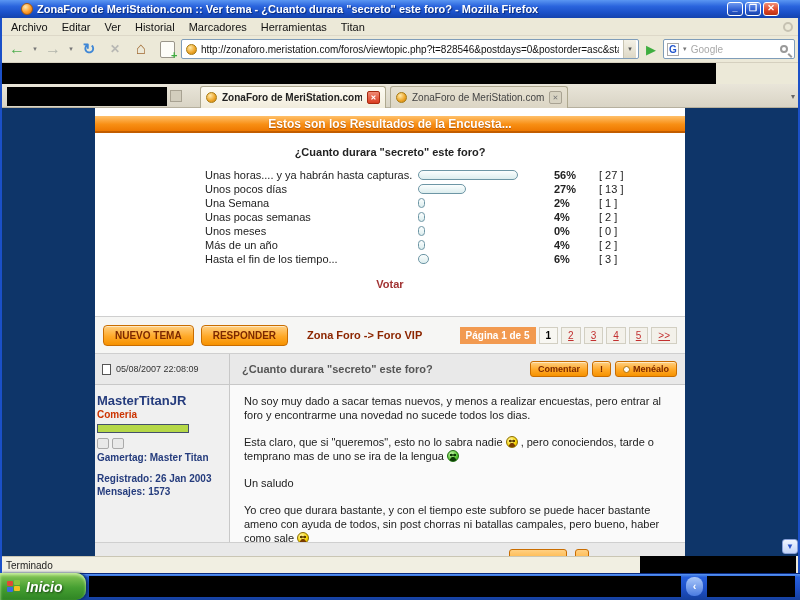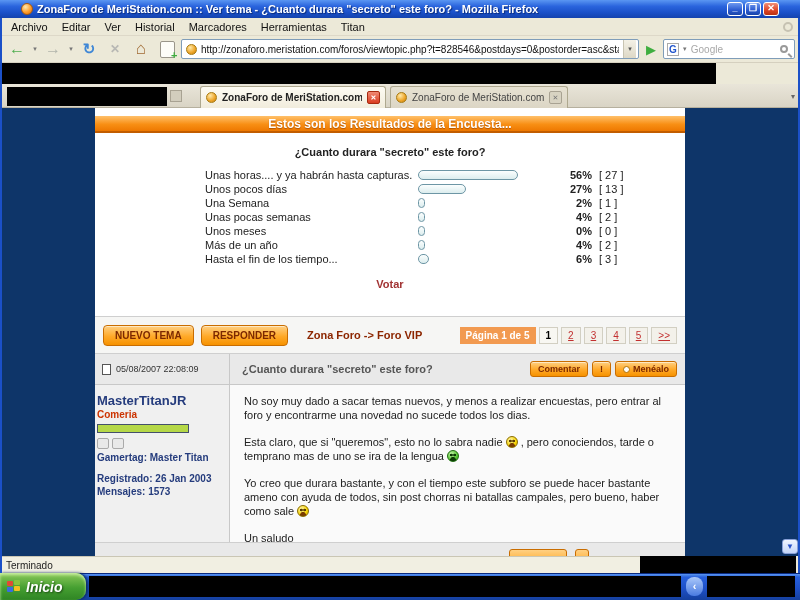--- a/index.html
+++ b/index.html
@@ -79,21 +79,21 @@
   .poll-header{height:17px;flex:none;text-align:center;color:#fff;font-weight:bold;font-size:12px;line-height:16px;
     background:linear-gradient(180deg,#ffc06a 0%,#f88f14 55%,#ee7800 100%);border-bottom:2px solid #c25d00;
     text-shadow:0 1px 1px #b05400;margin-top:8px;}
   .poll-section{flex:none;height:183px;background:#fff;padding-top:13px;}
   .poll-q{text-align:center;font-weight:bold;font-size:11px;color:#222;margin-bottom:10px;}
   .poll-row{display:flex;align-items:center;height:14px;padding-left:110px;font-size:11px;color:#222;}
   .pl-label{width:213px;white-space:nowrap;overflow:hidden;flex:none;}
   .pl-barwrap{width:136px;flex:none;display:flex;align-items:center;}
   .pl-bar{height:10px;border:1px solid #6d96a5;border-radius:6px;
     background:linear-gradient(#fbfefe,#dcedee);}
-  .pl-pct{width:38px;text-align:right;font-weight:bold;flex:none;}
+  .pl-pct{width:38px;font-weight:bold;flex:none;}
   .pl-votes{width:55px;padding-left:7px;flex:none;}
   .poll-total{text-align:center;font-weight:bold;font-size:12px;color:#111;margin-top:13px;}
   .poll-vote{text-align:center;font-weight:bold;font-size:11px;color:#a23333;margin-top:12px;cursor:pointer;}
   
   .toolbar-row{flex:none;height:38px;background:#f6f6f4;border-top:1px solid #cfcfcf;border-bottom:1px solid #cfcfcf;
     display:flex;align-items:center;padding:0 8px;gap:7px;}
   .btn-orange{background:linear-gradient(#ffd083,#ffa928 55%,#f69200);border:1px solid #c96d00;border-radius:4px;
     color:#7c2800;font-weight:bold;font-size:10px;padding:4px 11px;box-shadow:inset 0 1px 0 #ffe8c0;white-space:nowrap;}
   .breadcrumb{font-weight:bold;font-size:11px;color:#8c2600;margin-left:12px;}
   .pagination{margin-left:auto;display:flex;align-items:center;gap:3px;}
@@ -343,22 +343,22 @@
           <span class="u-ic"></span>
           <span class="u-ic"></span>
         </div>
         <div class="u-meta">Gamertag: Master Titan</div>
         <div class="u-meta2">Registrado: 26 Jan 2003</div>
         <div class="u-meta" style="margin-top:0;">Mensajes: 1573</div>
       </div>
       <div class="pb-msg" id="post-message">
           <p>No soy muy dado a sacar temas nuevos, y menos a realizar encuestas, pero entrar al foro y encontrarme una novedad no sucede todos los dias.</p>
           <p>Esta claro, que si "queremos", esto no lo sabra nadie <span class="emo yellow"></span> , pero conociendos, tarde o temprano mas de uno se ira de la lengua <span class="emo green"></span></p>
+          <p>Un saludo</p>
           <p>Yo creo que durara bastante, y con el tiempo este subforo se puede hacer bastante ameno con ayuda de todos, sin post chorras ni batallas campales, pero bueno, haber como sale <span class="emo yellow"></span></p>
-          <p>Un saludo</p>
         </div>
     </div>
 
     <div class="post2-header">
       <span class="stub stub1"></span>
       <span class="stub stub2"></span>
     </div>
 
   </div>
   <span class="scroll-btn">▼</span>

